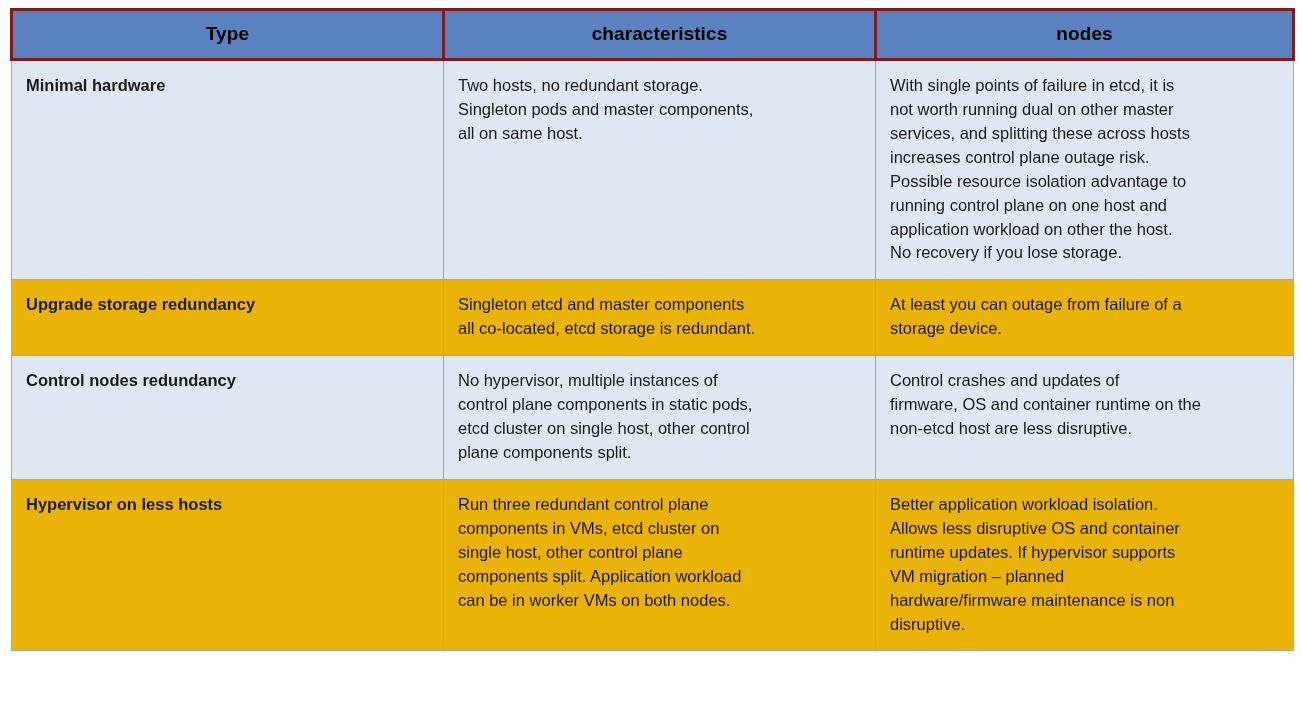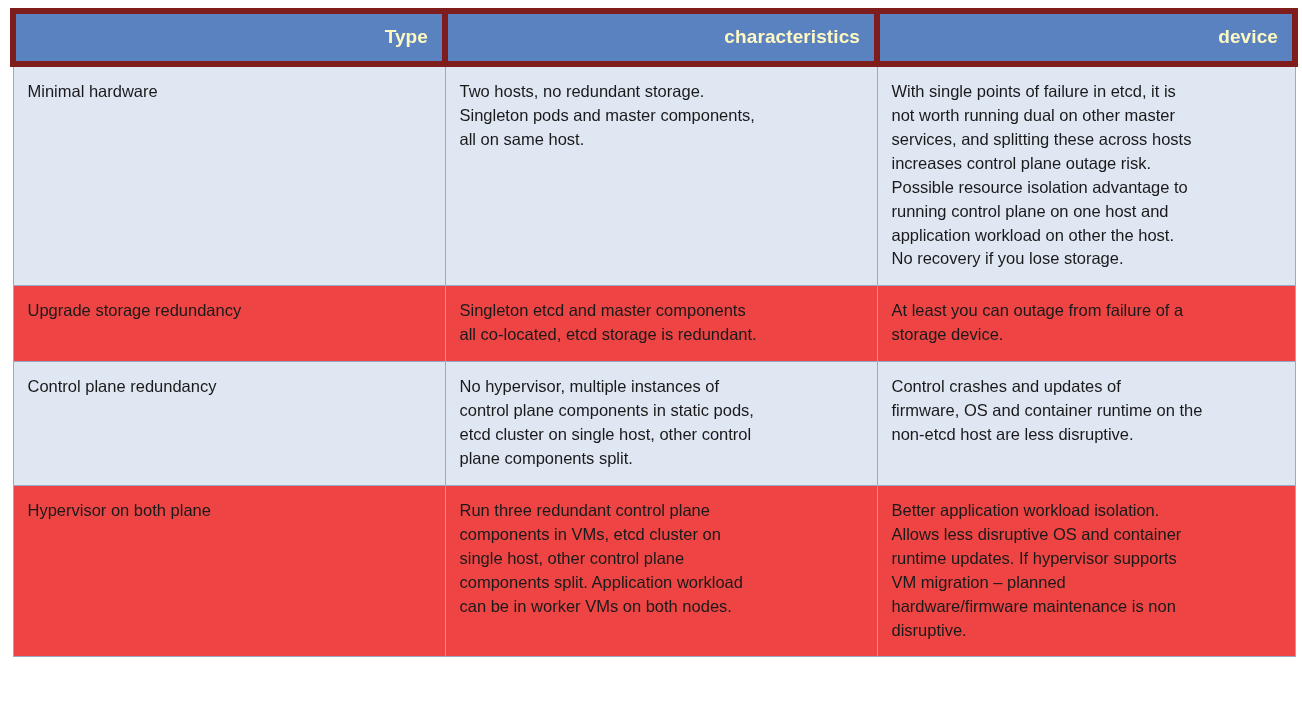--- a/index.html
+++ b/index.html
@@ -24,65 +24,65 @@
     table-layout: fixed;
     width: 1282px;
     border: 1px solid #9aa9c7;
   }
   table.compare col.c1 { width: 432px; }
   table.compare col.c2 { width: 432px; }
   table.compare col.c3 { width: 418px; }
 
   table.compare thead th {
     background: #5b82c0;
-    color: #fef9c3;
+    color: #000000;
     font-size: 19px;
     font-weight: bold;
-    text-align: right;
+    text-align: center;
     padding: 12px 14px 13px 14px;
-    border: 6px solid #7f1d1d;
+    border: 3px solid #7f1d1d;
     vertical-align: middle;
     letter-spacing: 0.1px;
   }
   table.compare tbody td {
     border: 1px solid #9aa9c7;
     vertical-align: top;
     padding: 13px 14px 14px 14px;
     font-size: 16.5px;
     line-height: 1.45;
   }
   table.compare tbody tr.shaded td {
     background: #dfe7f3;
   }
   table.compare tbody tr.plain td {
-    background: #ef4444;
+    background: #eab308;
   }
   td.type-cell {
-    font-weight: normal;
+    font-weight: bold;
   }
   .cell-text {
     display: block;
     white-space: pre-line;
   }
 </style>
 </head>
 <body>
 
 <div class="table-wrap">
   <table class="compare">
     <colgroup>
       <col class="c1">
       <col class="c2">
       <col class="c3">
     </colgroup>
     <thead>
       <tr>
         <th>Type</th>
         <th>characteristics</th>
-        <th>device</th>
+        <th>nodes</th>
       </tr>
     </thead>
     <tbody>
       <tr class="shaded">
         <td class="type-cell">
           <span class="cell-text">Minimal hardware</span>
         </td>
         <td>
           <span class="cell-text">Two hosts, no redundant storage.
 Singleton pods and master components,
@@ -107,37 +107,37 @@
           <span class="cell-text">Singleton etcd and master components
 all co-located, etcd storage is redundant.</span>
         </td>
         <td>
           <span class="cell-text">At least you can outage from failure of a
 storage device.</span>
         </td>
       </tr>
       <tr class="shaded">
         <td class="type-cell">
-          <span class="cell-text">Control plane redundancy</span>
+          <span class="cell-text">Control nodes redundancy</span>
         </td>
         <td>
           <span class="cell-text">No hypervisor, multiple instances of
 control plane components in static pods,
 etcd cluster on single host, other control
 plane components split.</span>
         </td>
         <td>
           <span class="cell-text">Control crashes and updates of
 firmware, OS and container runtime on the
 non-etcd host are less disruptive.</span>
         </td>
       </tr>
       <tr class="plain">
         <td class="type-cell">
-          <span class="cell-text">Hypervisor on both plane</span>
+          <span class="cell-text">Hypervisor on less hosts</span>
         </td>
         <td>
           <span class="cell-text">Run three redundant control plane
 components in VMs, etcd cluster on
 single host, other control plane
 components split. Application workload
 can be in worker VMs on both nodes.</span>
         </td>
         <td>
           <span class="cell-text">Better application workload isolation.

